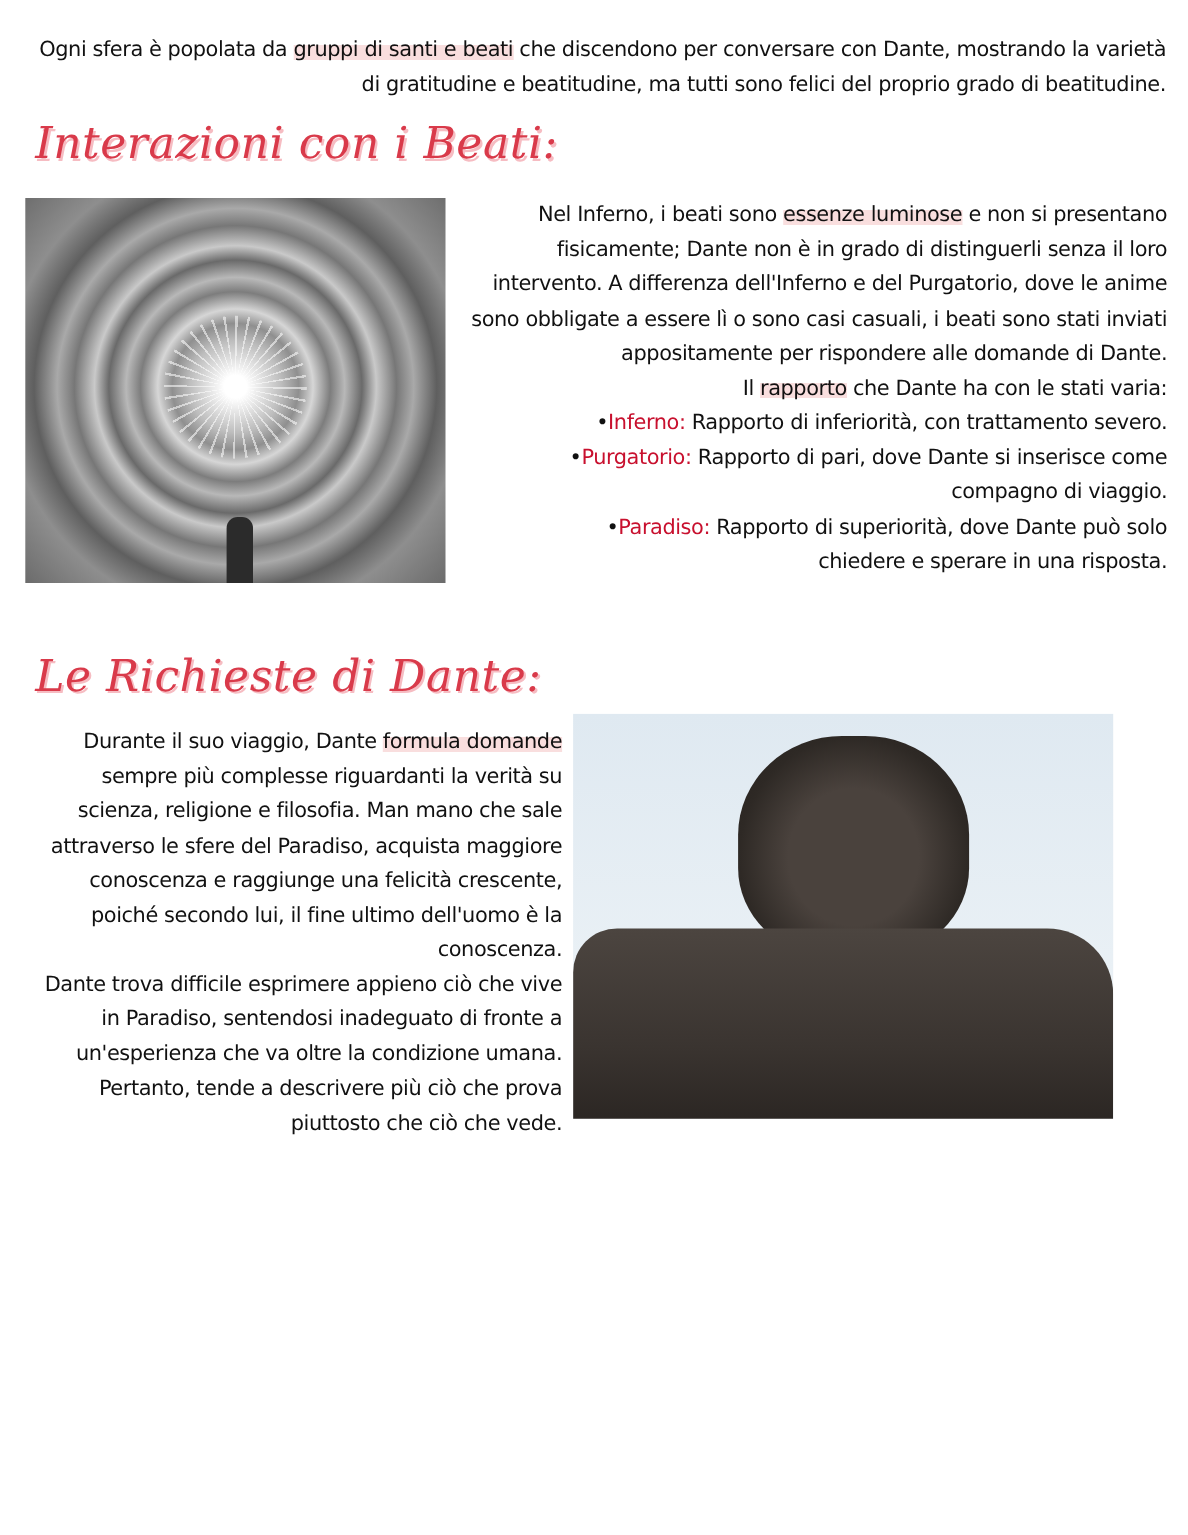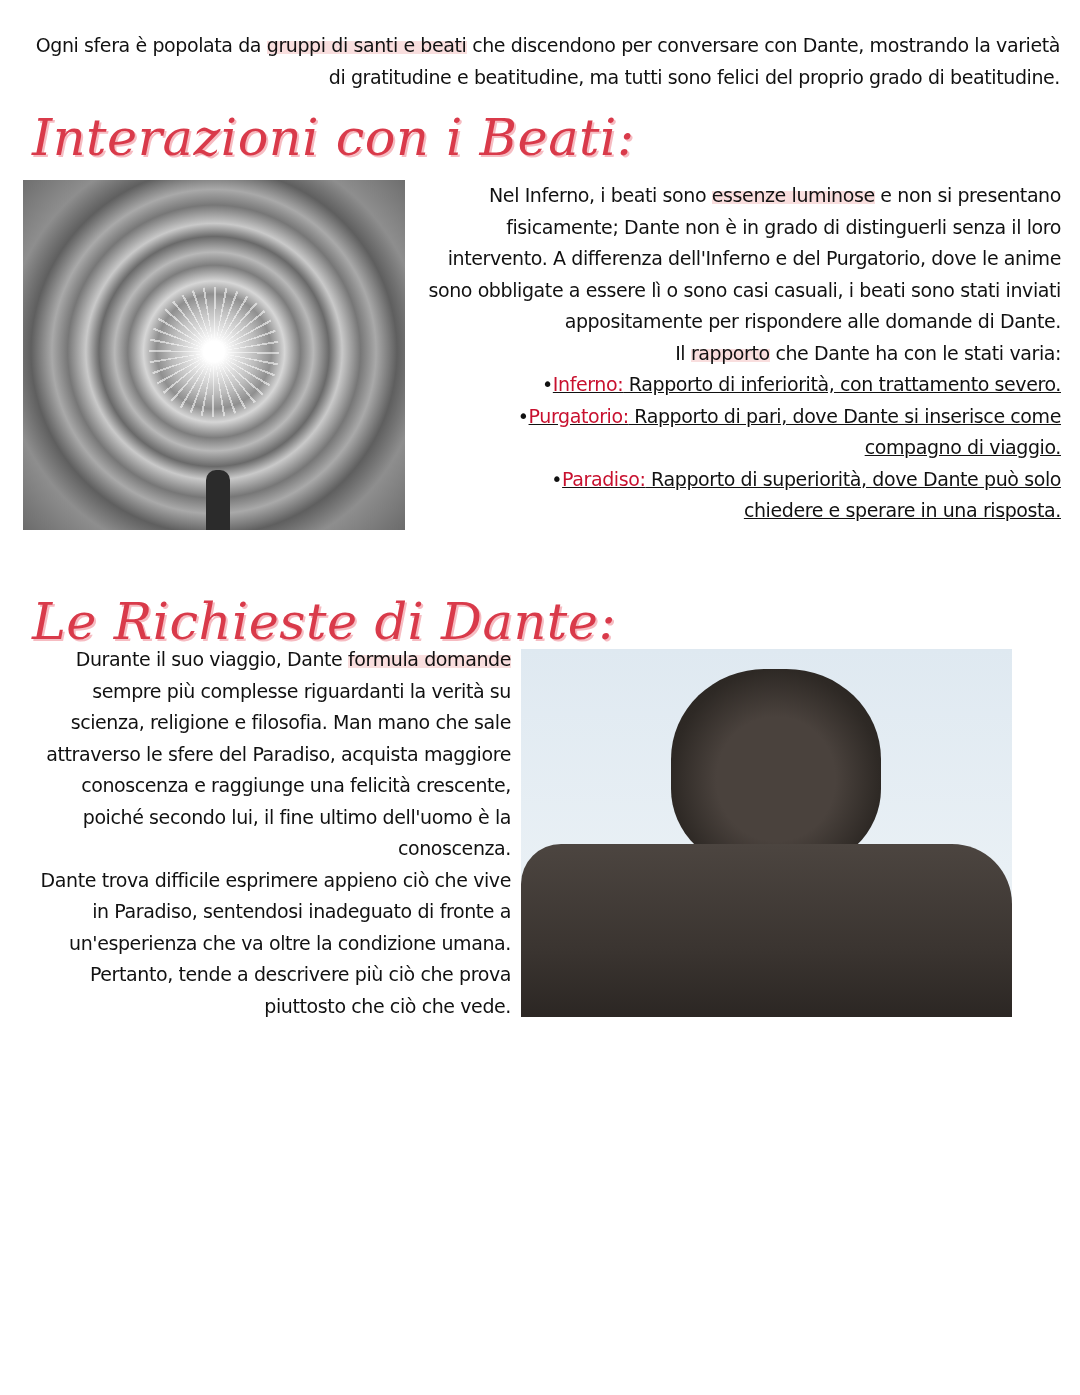--- a/index.html
+++ b/index.html
@@ -11,45 +11,45 @@
       font-family: "DejaVu Sans", sans-serif;
       font-size: 19px; line-height: 31.5px; color: #111;
       letter-spacing: -0.4px;
       text-align: right;
     }
     .hl { background: linear-gradient(to bottom, transparent 30%, #f9dede 30%, #f9dede 92%, transparent 92%); }
     .red { color: #c8102e; }
     #intro { position: absolute; left: 25px; top: 30px; width: 1035px; }
     .heading {
       position: absolute; font-family: "DejaVu Serif", serif; font-style: italic;
-      font-size: 51px; color: #d93a4a; letter-spacing: 0.5px;
+      font-size: 40px; color: #d93a4a; letter-spacing: 0.5px;
       text-shadow: 2px 2px 0 #f6bcc2;
     }
     #h1 { left: 32px; top: 108px; }
     #h2 { left: 32px; top: 592px; }
     #img1 {
       position: absolute; left: 23px; top: 180px; width: 382px; height: 350px;
       background:
         radial-gradient(circle at 50% 49%, #ffffff 0 4%, #eaeaea 8%, #bdbdbd 16%, #8f8f8f 22%, #d6d6d6 27%, #7d7d7d 33%, #b8b8b8 38%, #6a6a6a 44%, #c9c9c9 49%, #777 56%, #a9a9a9 62%, #5f5f5f 70%, #8e8e8e 80%, #6b6b6b 100%);
       overflow: hidden;
     }
     #img1 .rays {
       position: absolute; left: 50%; top: 49%; width: 130px; height: 130px;
       margin-left: -65px; margin-top: -65px; border-radius: 50%;
       background: repeating-conic-gradient(rgba(255,255,255,0.55) 0 2deg, rgba(255,255,255,0) 2deg 10deg);
     }
     #img1 .figs {
       position: absolute; left: 183px; top: 290px; width: 24px; height: 60px;
       background: #2b2b2b; border-radius: 10px 10px 0 0;
     }
     #text1 { position: absolute; left: 421px; top: 180px; width: 640px; }
-    ul.rel { list-style: none; margin: 0; padding: 0; text-decoration: underline; }
+    ul.rel { list-style: none; margin: 0; padding: 0; }
     ul.rel li { position: relative; padding-left: 0; text-indent: 0; }
     ul.rel li .bullet { display: inline-block; width: 38px; padding-left: 34px; }
-    #text2 { position: absolute; left: 31px; top: 644px; width: 480px; }
+    #text2 { position: absolute; left: 31px; top: 659px; width: 480px; }
     #img2 {
       position: absolute; left: 521px; top: 649px; width: 491px; height: 368px;
       background: linear-gradient(to bottom, #dfe9f1 0%, #e9f0f5 60%, #eef3f6 100%);
       overflow: hidden;
     }
     #img2 .head {
       position: absolute; left: 150px; top: 20px; width: 210px; height: 200px;
       background: radial-gradient(ellipse at 50% 55%, #4a423d 0 40%, #2e2925 70%, #231f1c 100%);
       border-radius: 45% 45% 40% 40%;
     }

